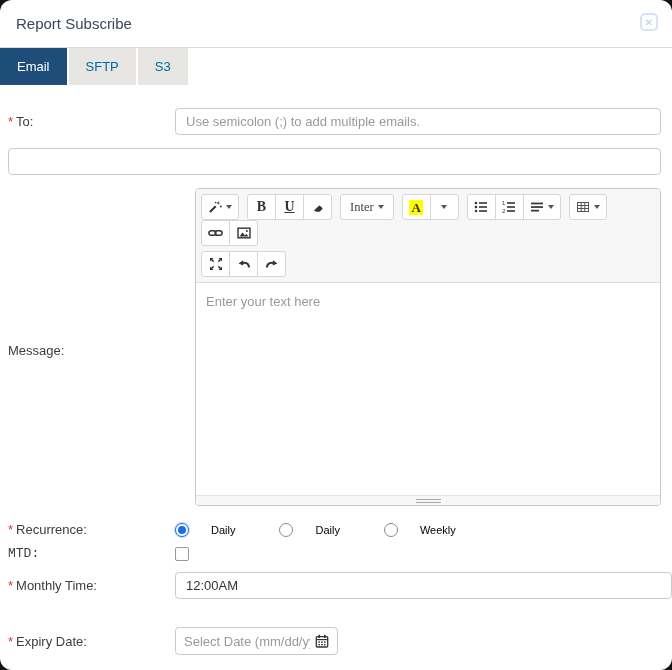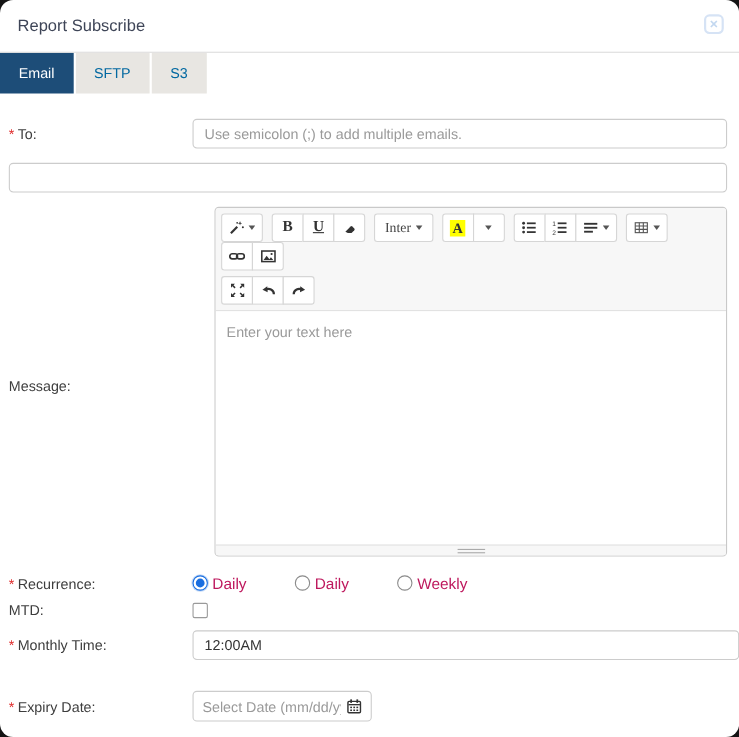--- a/index.html
+++ b/index.html
@@ -42,37 +42,37 @@
   .bold-g { font-weight:bold; font-family:"Liberation Serif",serif; font-size:14px; }
   .under-g { text-decoration:underline; font-family:"Liberation Serif",serif; font-size:14px; font-weight:bold; }
   .color-a { font-weight:bold; font-family:"Liberation Serif",serif; background:#ffff00; padding:0 2px; line-height:15px; }
   .font-name { font-size:12.5px; color:#444; }
   .content { height:212px; background:#fff; padding:11px 10px; font-size:13px; color:#9a9a9a; cursor:text; }
   .statusbar { height:10px; background:#f7f7f7; border-top:1px solid #e2e2e2; display:flex; align-items:center; justify-content:center; cursor:ns-resize; }
   .grip { width:25px; border-top:1px solid #aaa; border-bottom:1px solid #aaa; height:4px; }
 
   
   .opts { display:flex; align-items:center; }
-  .opt { display:inline-flex; align-items:center; gap:4px; margin-right:44px; font-size:14px; color:#be185d; cursor:pointer; }
+  .opt { display:inline-flex; align-items:center; gap:22px; margin-right:44px; font-size:11px; color:#000000; cursor:pointer; }
   .radio { width:14px; height:14px; border:1px solid #8a8a8a; border-radius:50%; background:#fff; position:relative; display:inline-block; }
   .radio.checked { border-color:#1a6ee0; box-shadow:0 0 0 1px rgba(26,110,224,.25); }
   .radio.checked::after { content:""; position:absolute; left:2px; top:2px; width:8px; height:8px; border-radius:50%; background:#1a6ee0; }
   .checkbox { width:14px; height:14px; border:1px solid #9a9a9a; border-radius:2px; background:#fff; display:inline-block; cursor:pointer; }
 
   .small-input { width:84px; }
   .date-box { width:163px; height:28px; border:1px solid #ccc; border-radius:4px; display:flex; align-items:center; padding:0 8px; gap:5px; cursor:pointer; background:#fff; }
   .date-box input { border:none; outline:none; flex:1; font-size:13px; color:#333; width:100%; font-family:"Liberation Sans",sans-serif; }
   .date-box input::placeholder { color:#9a9a9a; }
 
   
   .footer { display:flex; gap:16px; padding:0 10px; margin-top:15px; }
   .btn { flex:1; height:21px; border:none; border-radius:4px; background:linear-gradient(#5ba2e2,#4690d8); color:#fff; font-size:13px; font-family:"Liberation Sans",sans-serif; cursor:pointer; display:flex; align-items:center; justify-content:center; }
 
   .mb8 { margin-bottom:9px; }
-  .mb10 { margin-bottom:11px; }
+  .mb10 { margin-bottom:11px;font-family:Liberation Mono, monospace; }
   .mt-gap { margin-top:28px; }
   svg { display:block; }
 </style>
 </head>
 <body>
 
 <div class="dialog">
 
   <div class="hdr">
     <span class="hdr-title">Report Subscribe</span>

